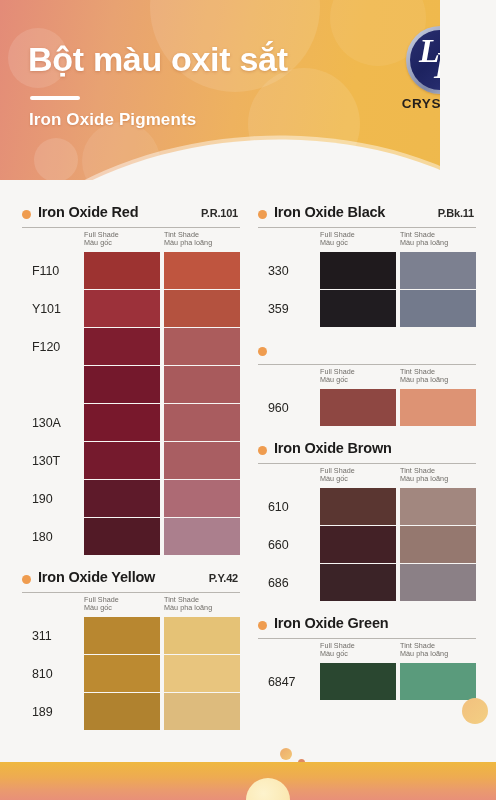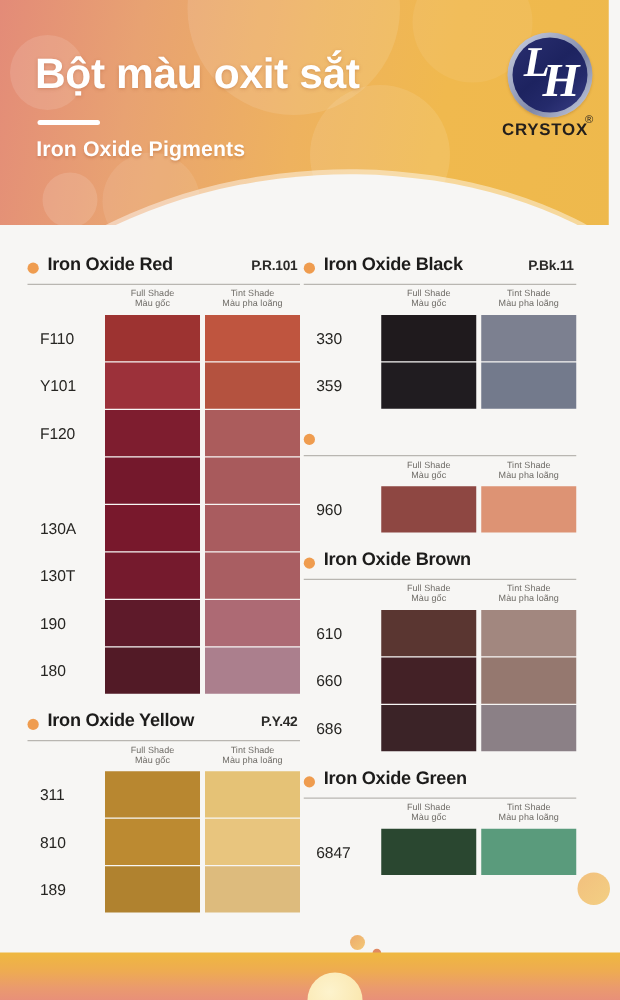--- a/index.html
+++ b/index.html
@@ -5,21 +5,21 @@
   html,body{margin:0;padding:0;}
   body{
     width:496px;height:800px;overflow:hidden;position:relative;
     background:#f7f6f4;
     font-family:"Liberation Sans","DejaVu Sans",sans-serif;
     -webkit-font-smoothing:antialiased;
   }
 
   
   #header{
-    position:absolute;left:0;top:0;width:487px;height:180px;overflow:hidden;
+    position:absolute;left:0;top:0;width:440px;height:180px;overflow:hidden;
   }
   #header-bg{
     position:absolute;left:0;top:0;width:496px;height:180px;
     background:linear-gradient(100deg,#e38b78 0%,#e8a272 22%,#eeb25f 48%,#f0b94e 70%,#eeb94c 100%);
   }
   .hdr-circle{position:absolute;border-radius:50%;pointer-events:none;}
   #hc1{left:150px;top:-78px;width:170px;height:170px;background:rgba(255,255,255,.11);}
   #hc2{left:248px;top:68px;width:112px;height:112px;background:rgba(255,255,255,.10);}
   #hc3{left:8px;top:28px;width:60px;height:60px;background:rgba(255,255,255,.12);}
   #hc4{left:34px;top:138px;width:44px;height:44px;background:rgba(255,255,255,.13);}
@@ -89,41 +89,41 @@
   .deco-dot{position:absolute;border-radius:50%;}
   #dot-big{left:462px;top:698px;width:26px;height:26px;
     background:linear-gradient(135deg,#f2c07e 0%,#f3cf83 100%);}
   #dot-mid{left:280px;top:748px;width:12px;height:12px;
     background:linear-gradient(135deg,#edab6b 0%,#f3c878 100%);}
   #dot-sm{left:298px;top:759px;width:7px;height:7px;background:#e08a63;}
 
   
   .col{position:absolute;}
   #col-left{left:22px;top:204px;width:218px;}
-  #col-right{left:243px;top:204px;width:218px;}
+  #col-right{left:258px;top:204px;width:218px;}
 
   .section{margin-bottom:14px;}
   .sec-head{position:relative;height:22px;}
   .sec-bullet{
     position:absolute;left:0;top:6px;width:9px;height:9px;border-radius:50%;
     background:#ef9c4f;
   }
   .sec-title{
     position:absolute;left:16px;top:0;
     font-size:14.5px;font-weight:bold;color:#1d1c1b;letter-spacing:-.2px;white-space:nowrap;
   }
   .sec-code{
     position:absolute;right:2px;top:3px;
     font-size:11px;font-weight:bold;color:#2b2a28;letter-spacing:-.2px;
   }
   .sec-rule{height:1px;background:#b9b6b1;margin:1px 0 0 0;}
 
   .colhead{position:relative;height:24px;}
   .colhead-cell{
-    position:absolute;top:3px;width:76px;text-align:center;line-height:1.12;
+    position:absolute;top:3px;width:76px;line-height:1.12;
   }
   .colhead-cell.c1{left:62px;}
   .colhead-cell.c2{left:142px;}
   .ch-en{display:block;font-size:7.2px;color:#6f6c67;letter-spacing:.05px;}
   .ch-vi{display:block;font-size:7.2px;color:#6f6c67;letter-spacing:.05px;}
 
   .swatch-row{position:relative;height:37px;margin-bottom:1px;}
   .sw-label{
     position:absolute;left:10px;top:0;height:37px;width:50px;
     display:flex;align-items:center;

